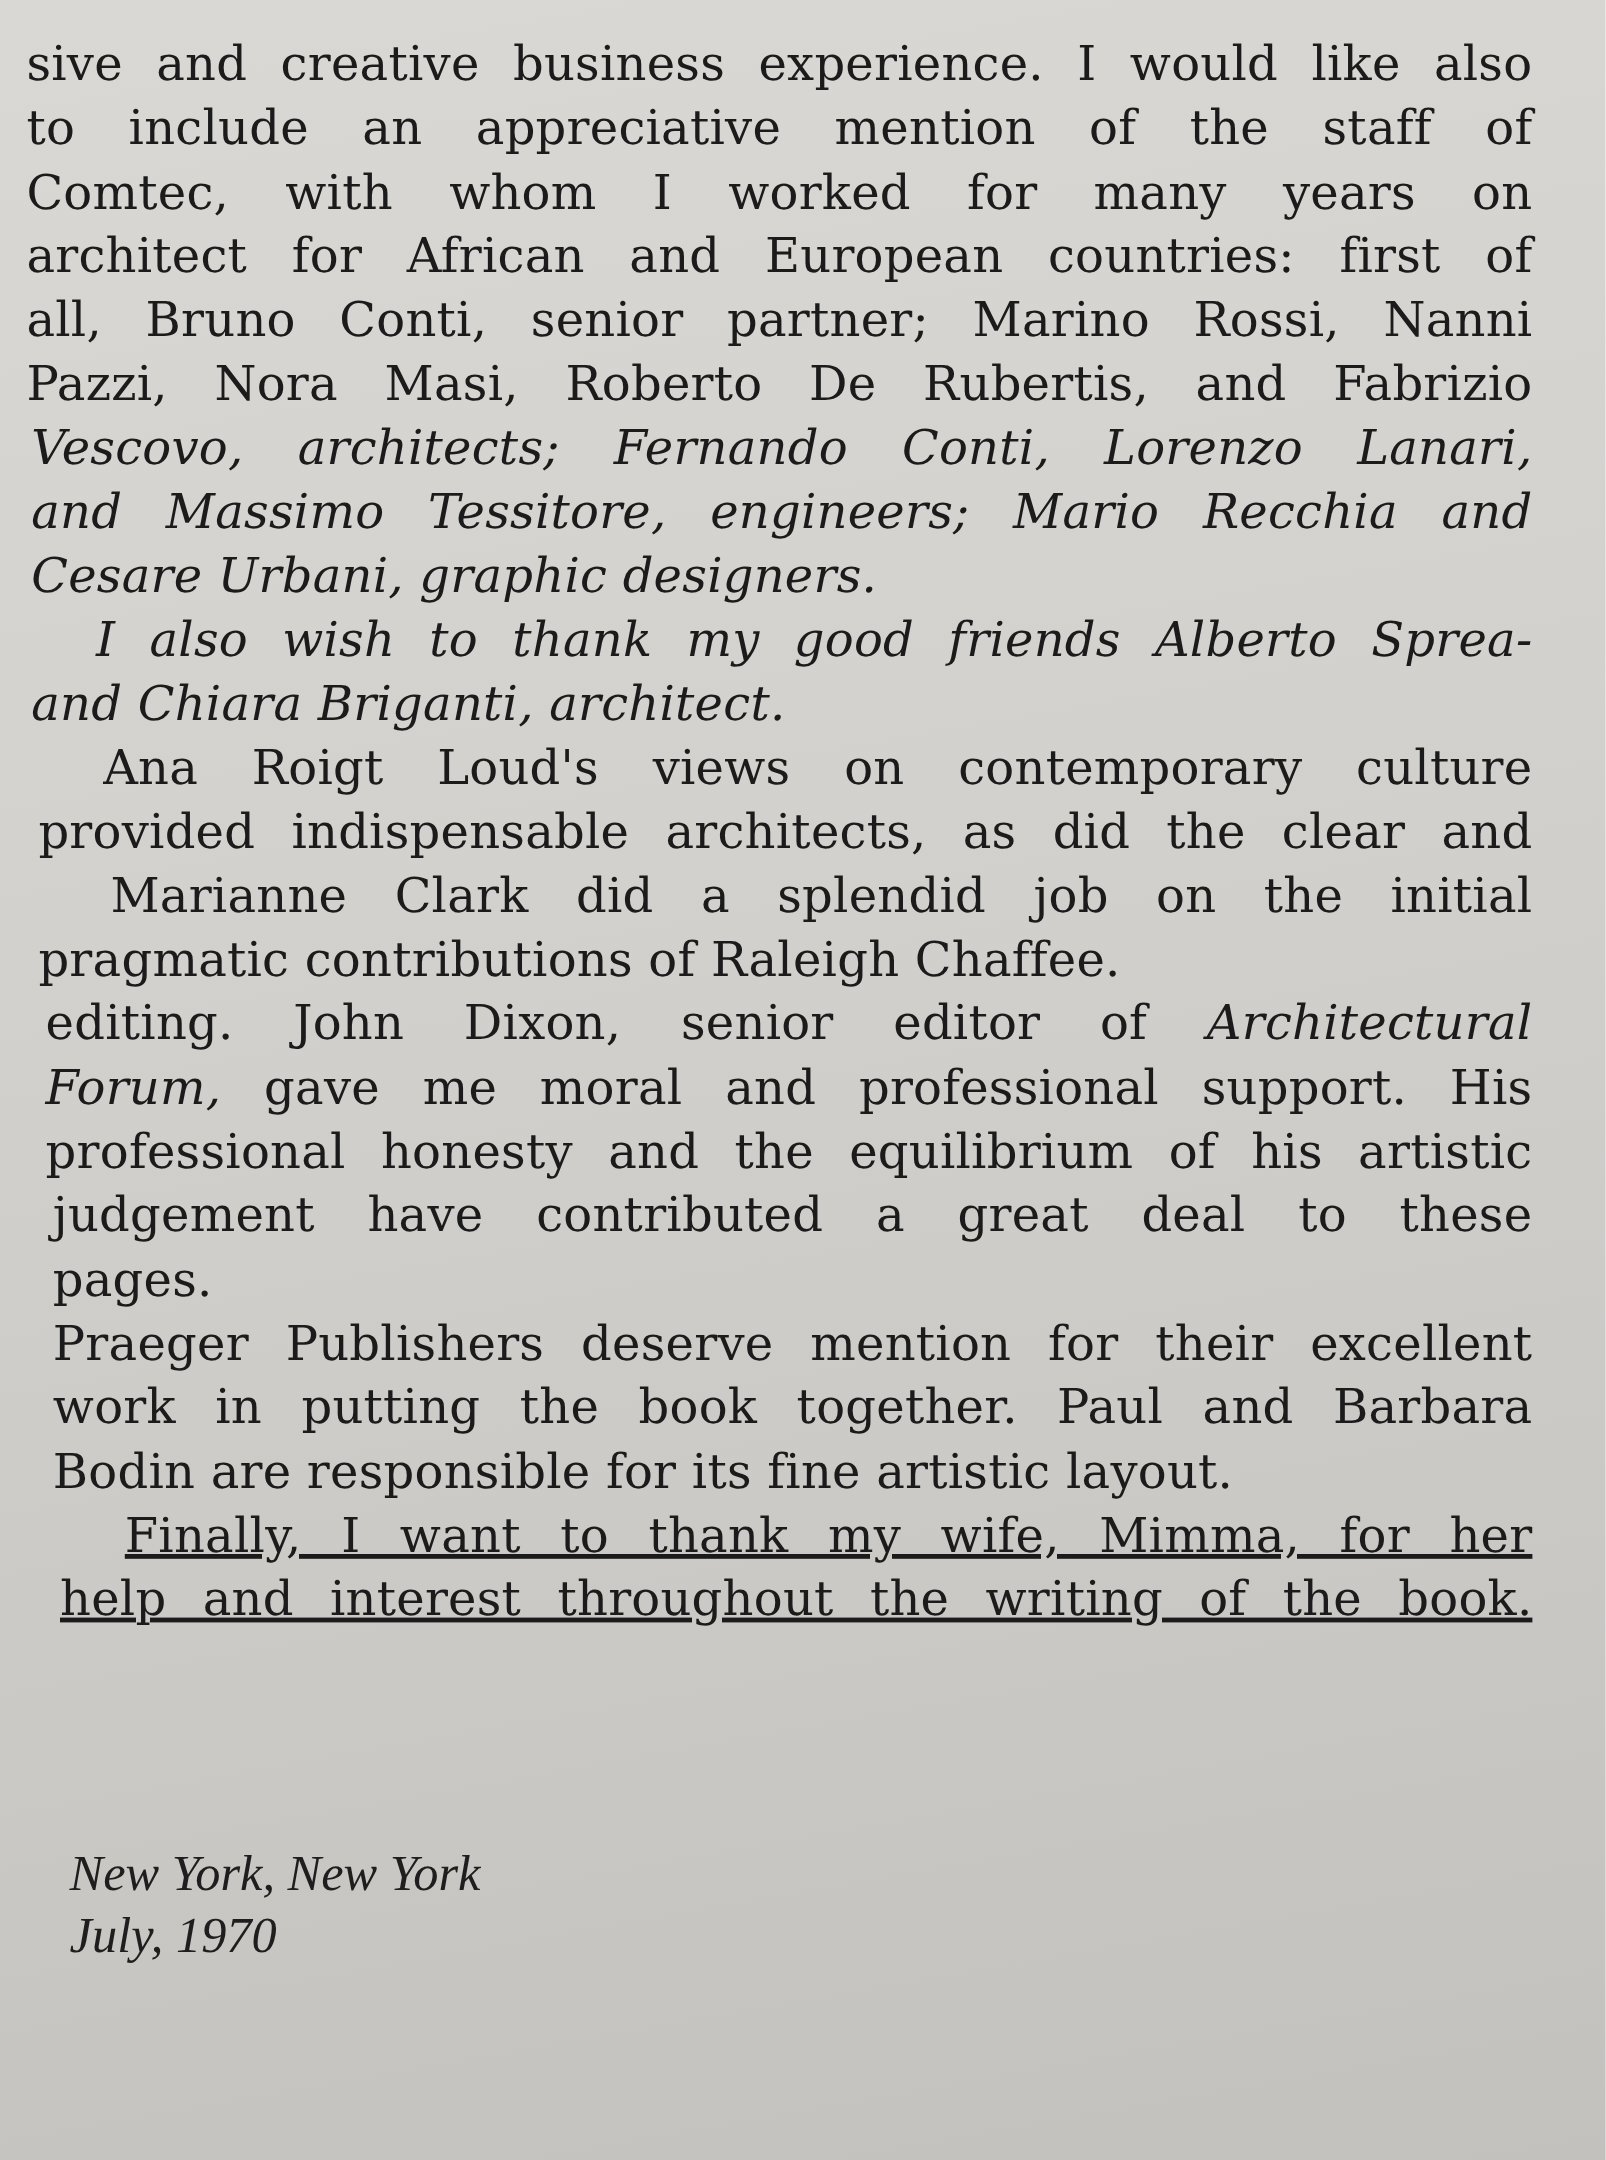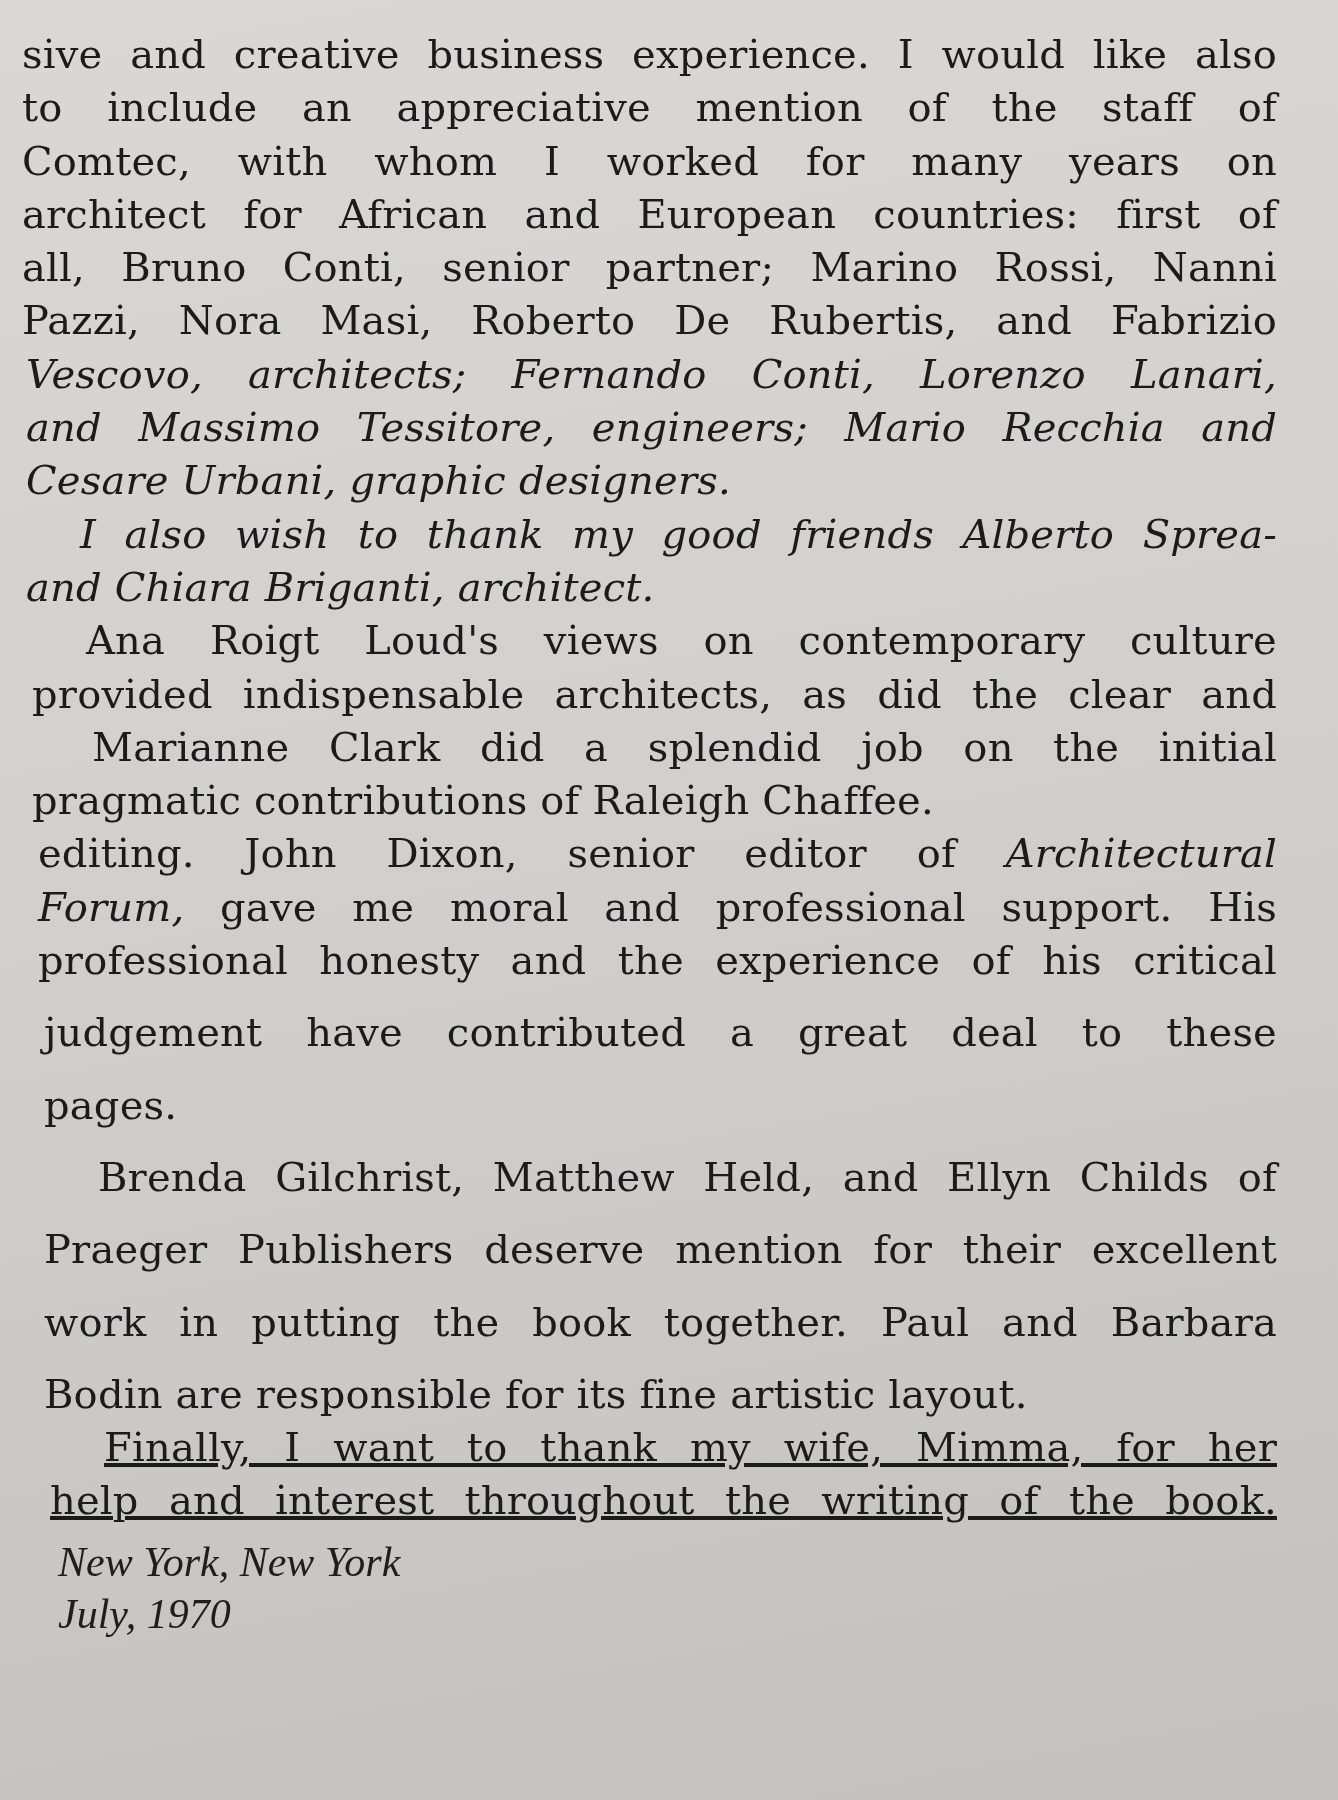--- a/index.html
+++ b/index.html
@@ -15,21 +15,21 @@
       display: block; height: 53.3px; line-height: 53.3px;
       font-size: 40px; letter-spacing: 0.2px;
       text-align: justify; text-align-last: justify;
       white-space: nowrap; overflow: visible;
     }
     .line.last { text-align-last: left; }
     .line.indent { padding-left: 54px; }
     .line.shift1 { margin-left: 4px; font-style: italic; }
     .line.shift2 { margin-left: 10px; }
     .line.shift3 { margin-left: 16px; }
-    .line.shift4 { margin-left: 22px; margin-top: 19px; }
+    .line.shift4 { margin-left: 22px; }
     .line.shift5 { margin-left: 28px; text-decoration: underline; }
     .it { font-style: italic; }
     .signoff {
       position: absolute; left: 58px; top: 1536px;
       font-family: "Liberation Serif", "DejaVu Serif", serif;
       font-style: italic; font-size: 42px; line-height: 52px; color: #1e1e1e;
     }
   </style>
 </head>
 <body>
@@ -49,25 +49,24 @@
     <span class="line indent shift1">I also wish to thank my good friends Alberto Sprea-</span>
     <span class="line last shift1">and Chiara Briganti, architect.</span>
 
     <span class="line indent shift2">Ana Roigt Loud's views on contemporary culture</span>
     <span class="line shift2">provided indispensable architects, as did the clear and</span>
     <span class="line indent shift3">Marianne Clark did a splendid job on the initial</span>
 
     <span class="line last shift2">pragmatic contributions of Raleigh Chaffee.</span>
     <span class="line shift3"><span>editing. John Dixon, senior editor of</span> <span class="it">Architectural</span></span>
     <span class="line shift3"><span class="it">Forum,</span> <span>gave me moral and professional support. His</span></span>
-    <span class="line shift3">professional honesty and the experience of his critical</span>
+    <span class="line shift3">professional honesty and the equilibrium of his artistic</span>
     <span class="line shift4">judgement have contributed a great deal to these</span>
     <span class="line last shift4">pages.</span>
 
-    <span class="line indent shift4">Brenda Gilchrist, Matthew Held, and Ellyn Childs of</span>
     <span class="line shift4">Praeger Publishers deserve mention for their excellent</span>
     <span class="line shift4">work in putting the book together. Paul and Barbara</span>
     <span class="line last shift4">Bodin are responsible for its fine artistic layout.</span>
 
     <span class="line indent shift5">Finally, I want to thank my wife, Mimma, for her</span>
     <span class="line shift5">help and interest throughout the writing of the book.</span>
   </div>
 
   <div class="signoff">
     <div>New York, New York</div>

